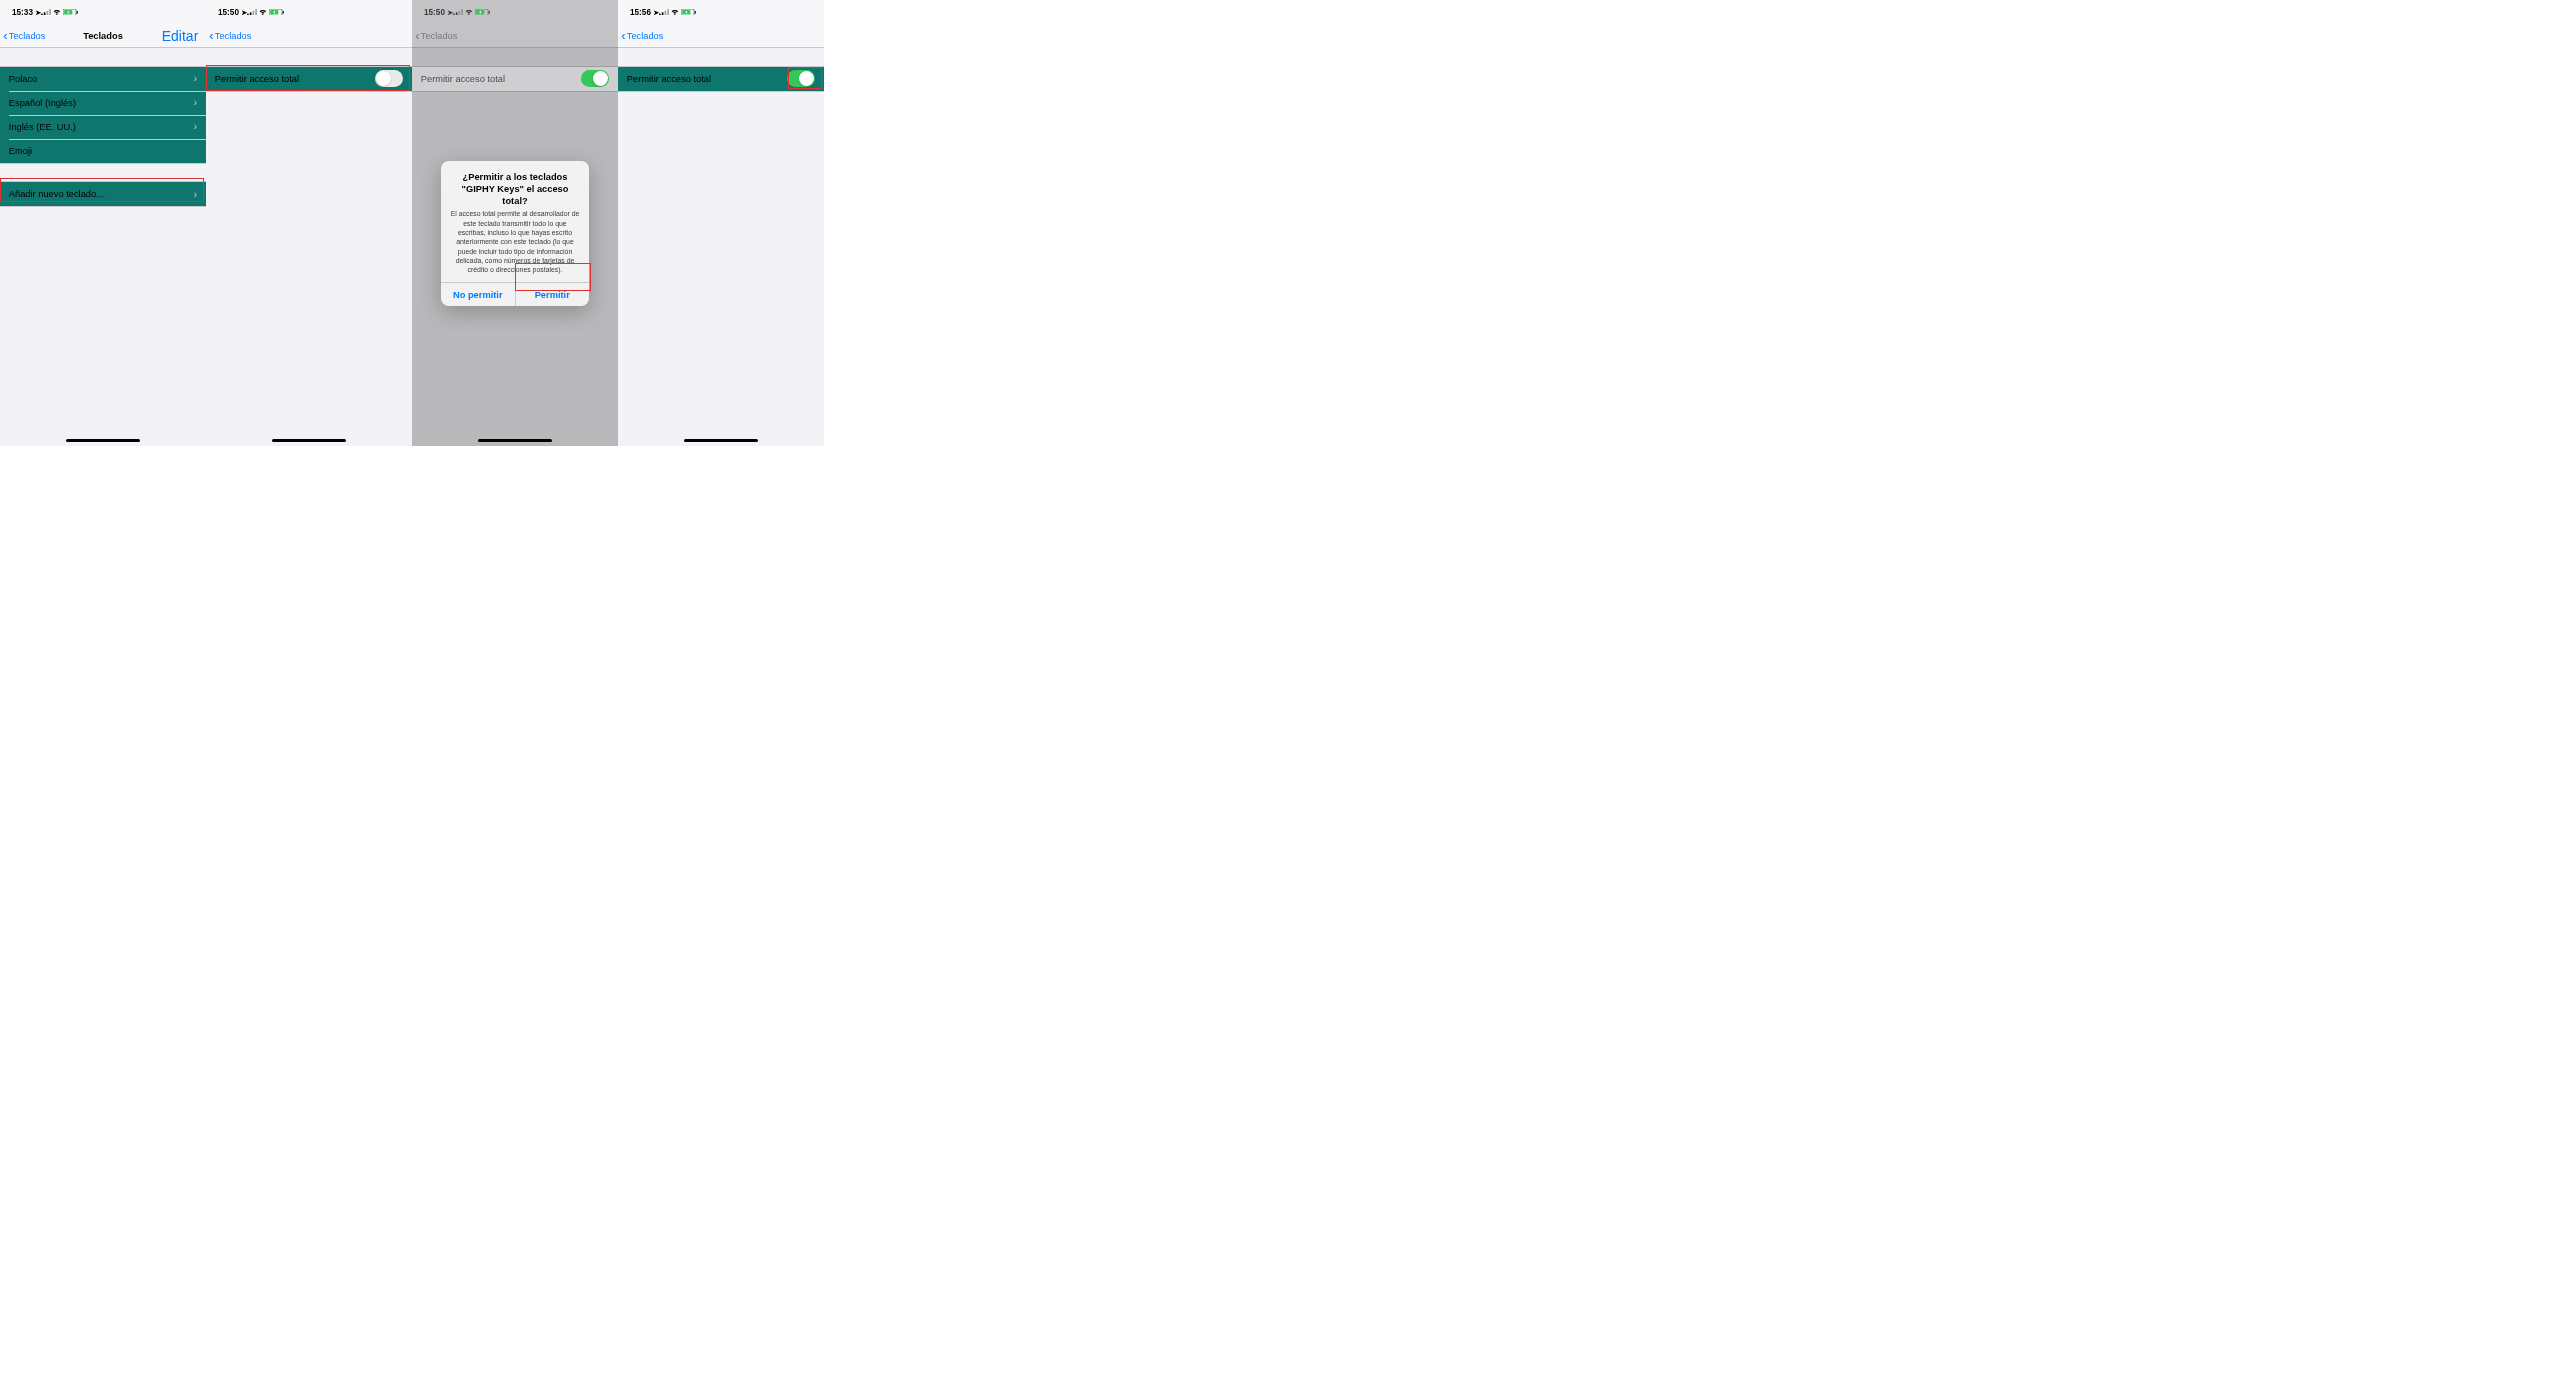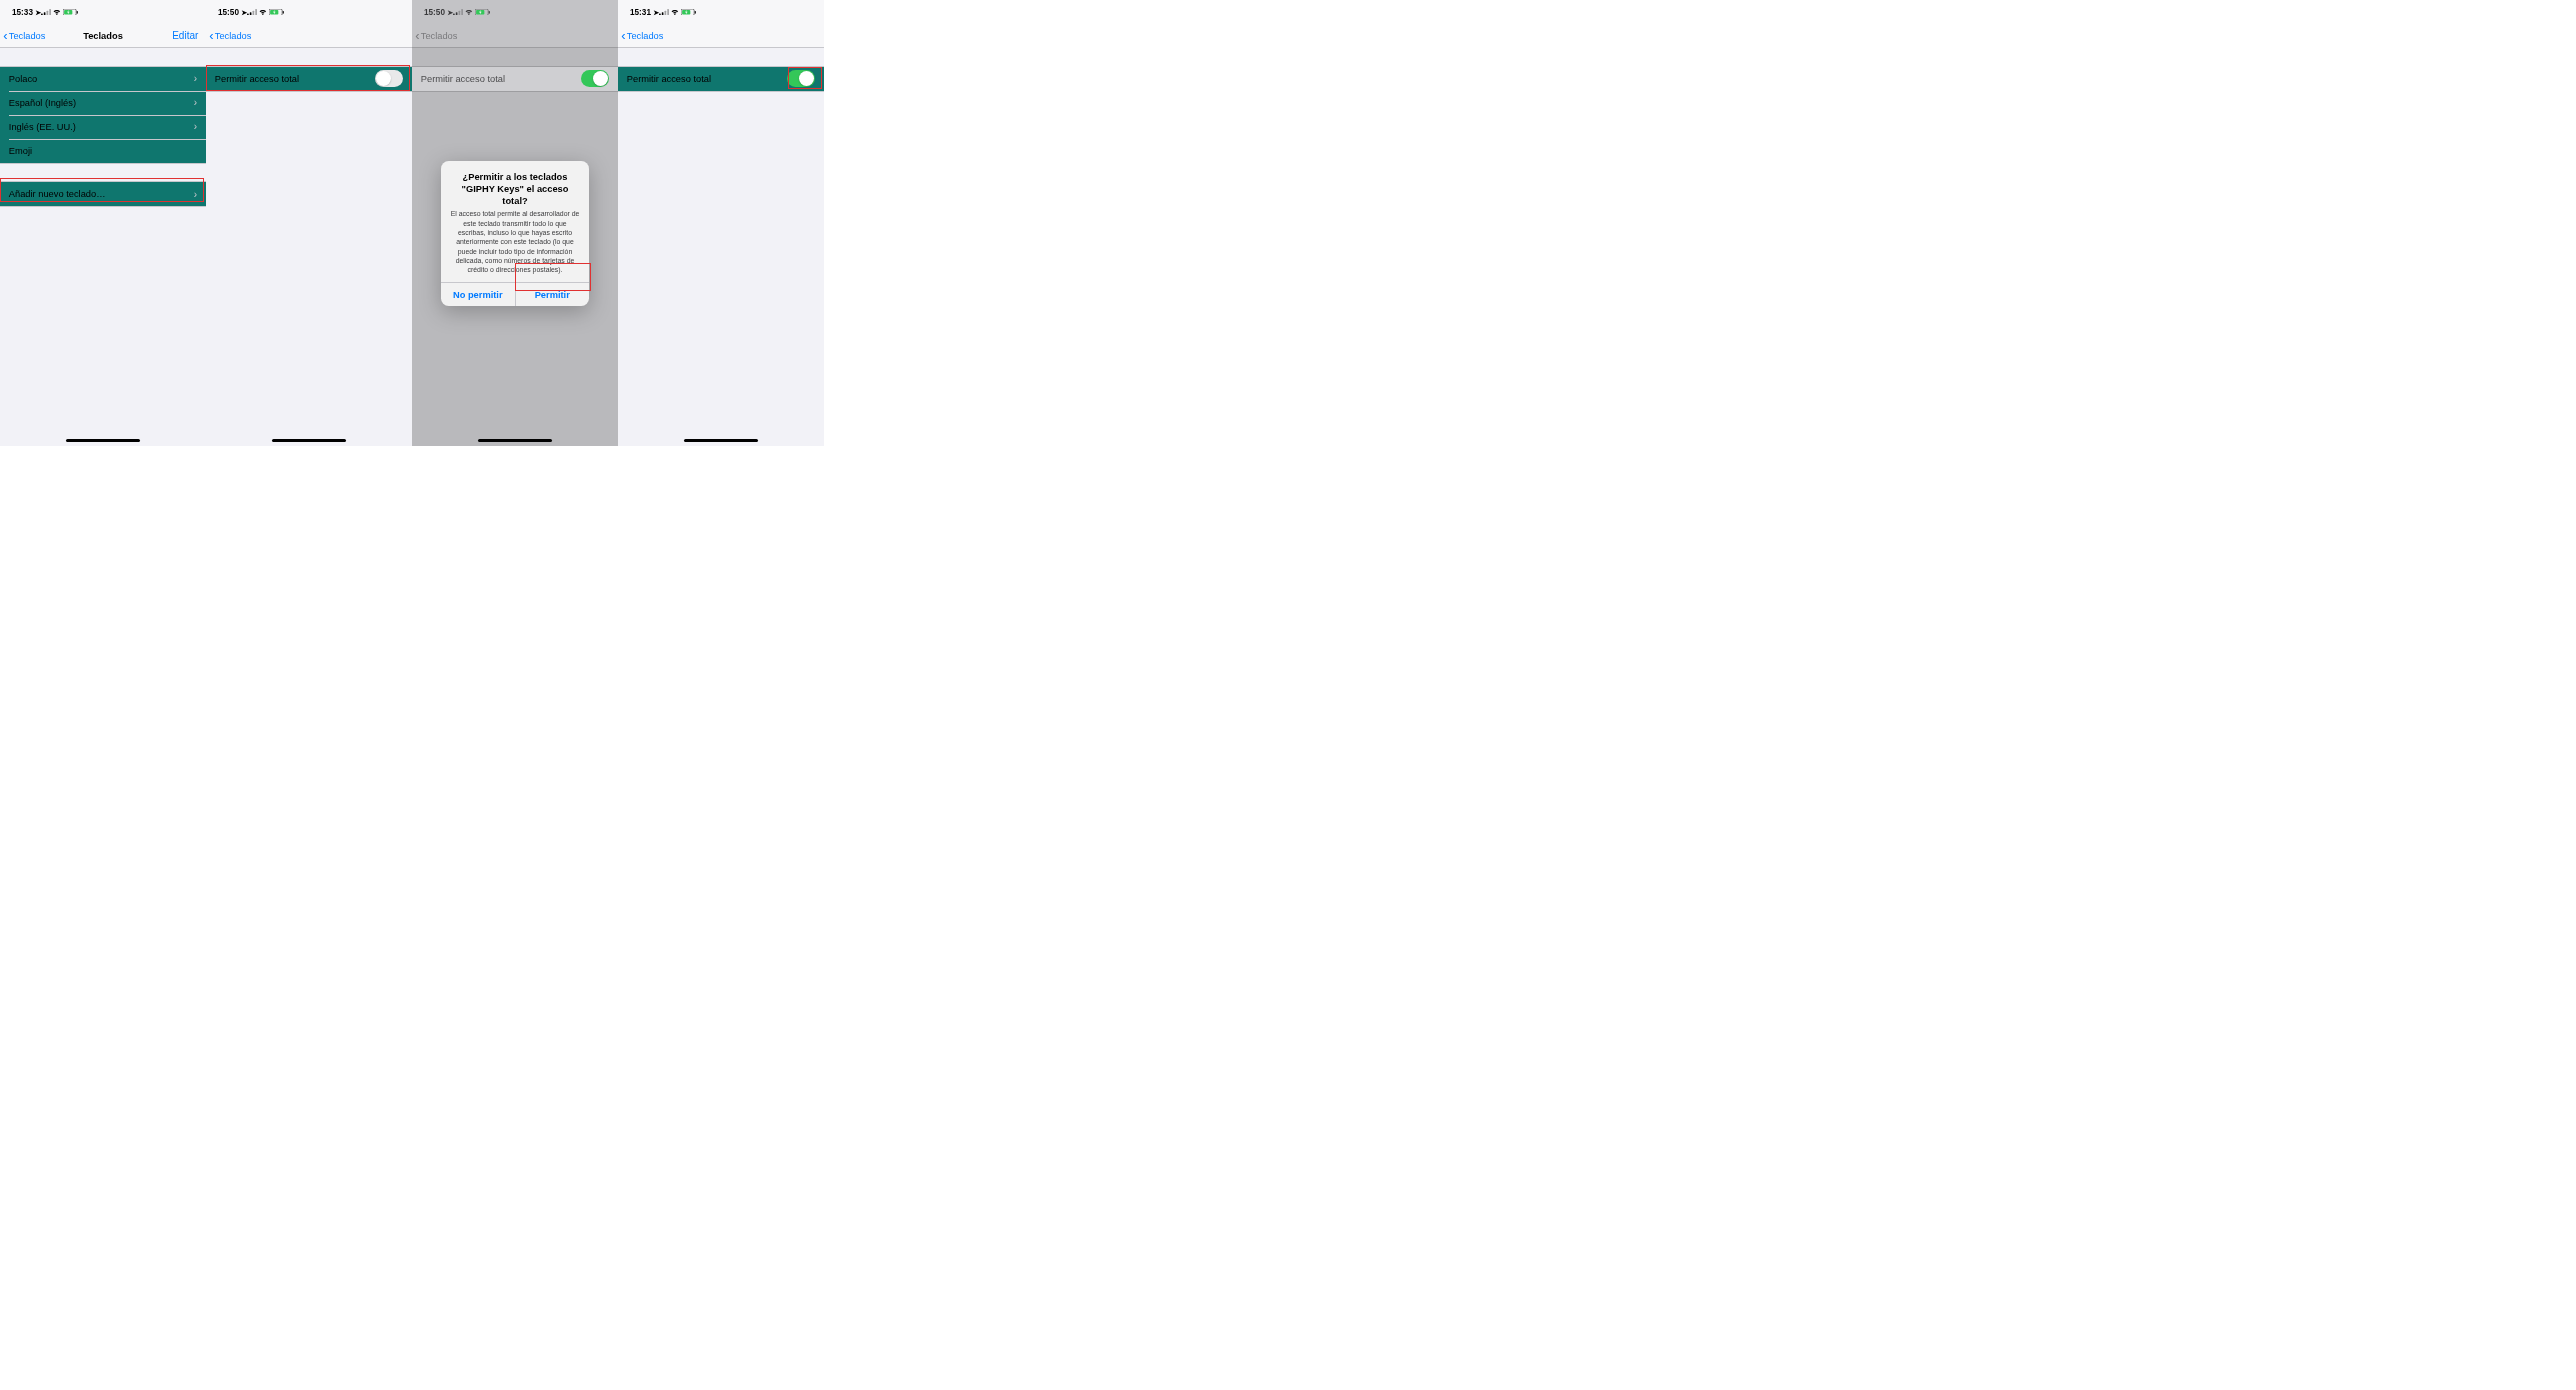--- a/index.html
+++ b/index.html
@@ -59,21 +59,21 @@
     left: 0; right: 0;
     text-align: center;
     font-size: 9.3px;
     font-weight: 600;
     pointer-events: none;
   }
   .nav-edit {
     position: absolute;
     right: 7.7px;
     color: #007aff;
-    font-size: 10px;
+    font-size: 14px;
     cursor: pointer;
   }
 
   
   .group {
     margin-top: 17.6px;
     background: #0f766e;
     border-top: 0.3px solid #c7c7cc;
     border-bottom: 0.3px solid #c7c7cc;
   }
@@ -377,21 +377,21 @@
     </div>
   </div>
 
   <div class="hl" style="left:103px; top:263px; width:76px; height:27.5px;"></div>
   <div class="home-ind"></div>
 </div>
 
 <div class="screen">
   <div class="status-bar">
     <div class="status-left">
-      <span>15:31</span>
+      <span>15:56</span>
       <span class="loc-arrow">➤</span>
     </div>
     <div class="status-right">
       <span class="signal">
           <svg width="10" height="6.6" fill="#000" viewBox="0 0 18 12">
             <use href="#sig"></use>
           </svg>
         </span>
       <span class="wifi">
           <svg width="7.7" height="6.6" fill="#000" viewBox="0 0 14 12">

